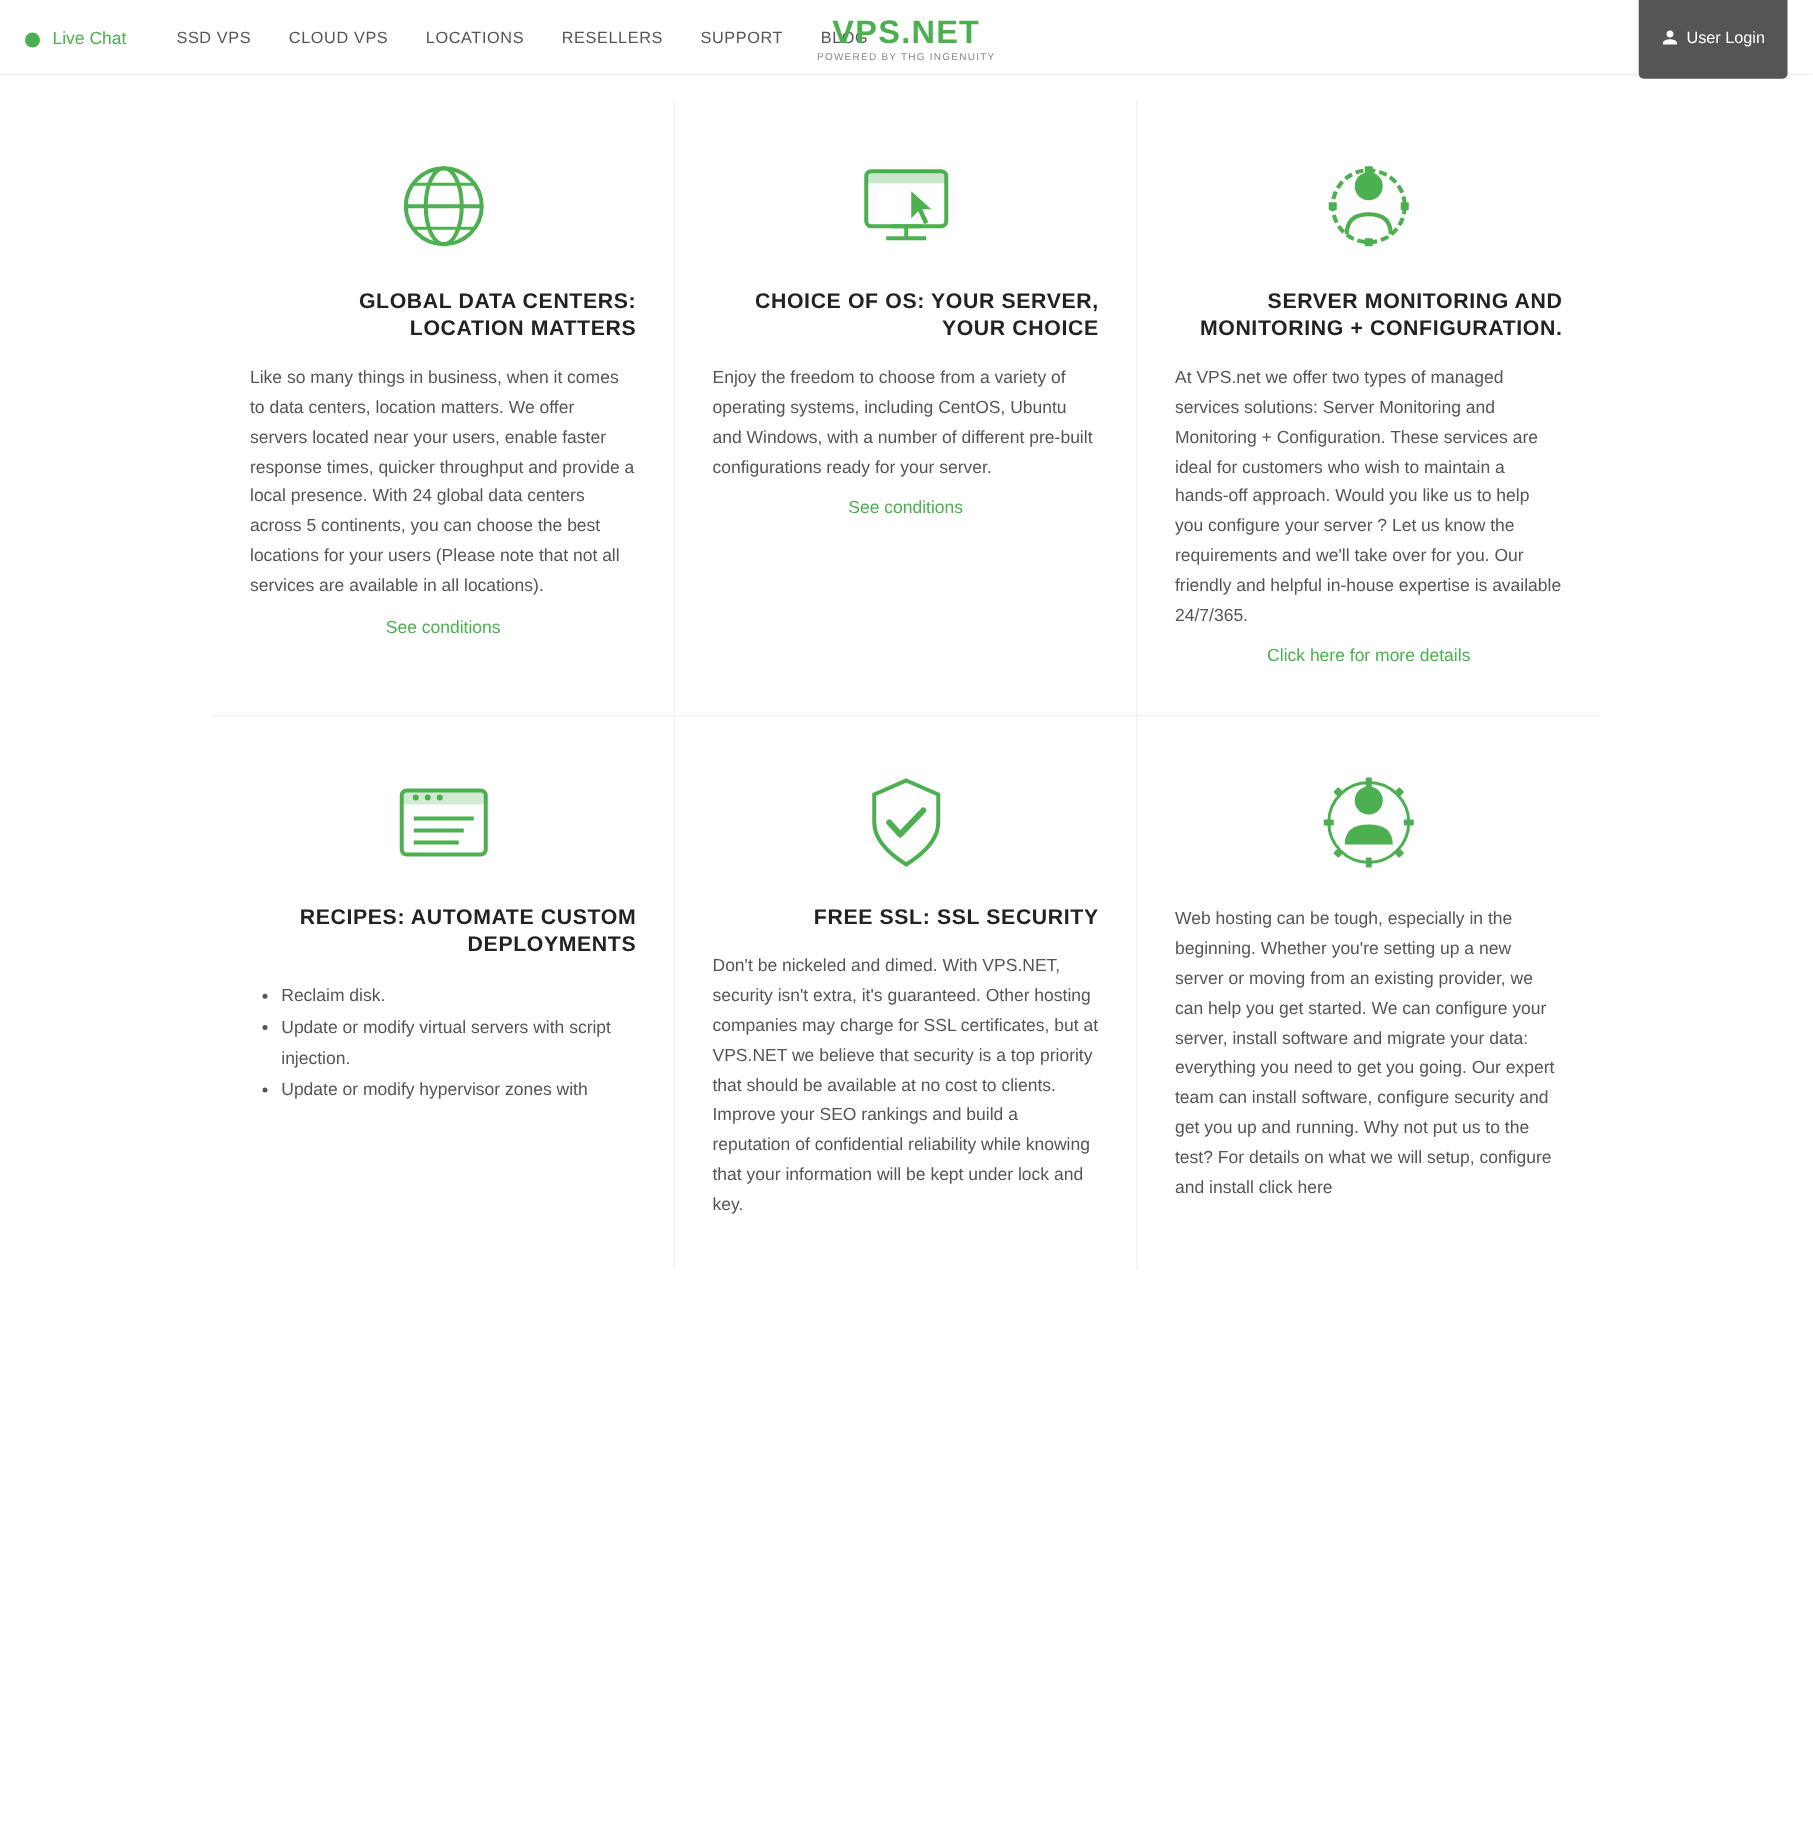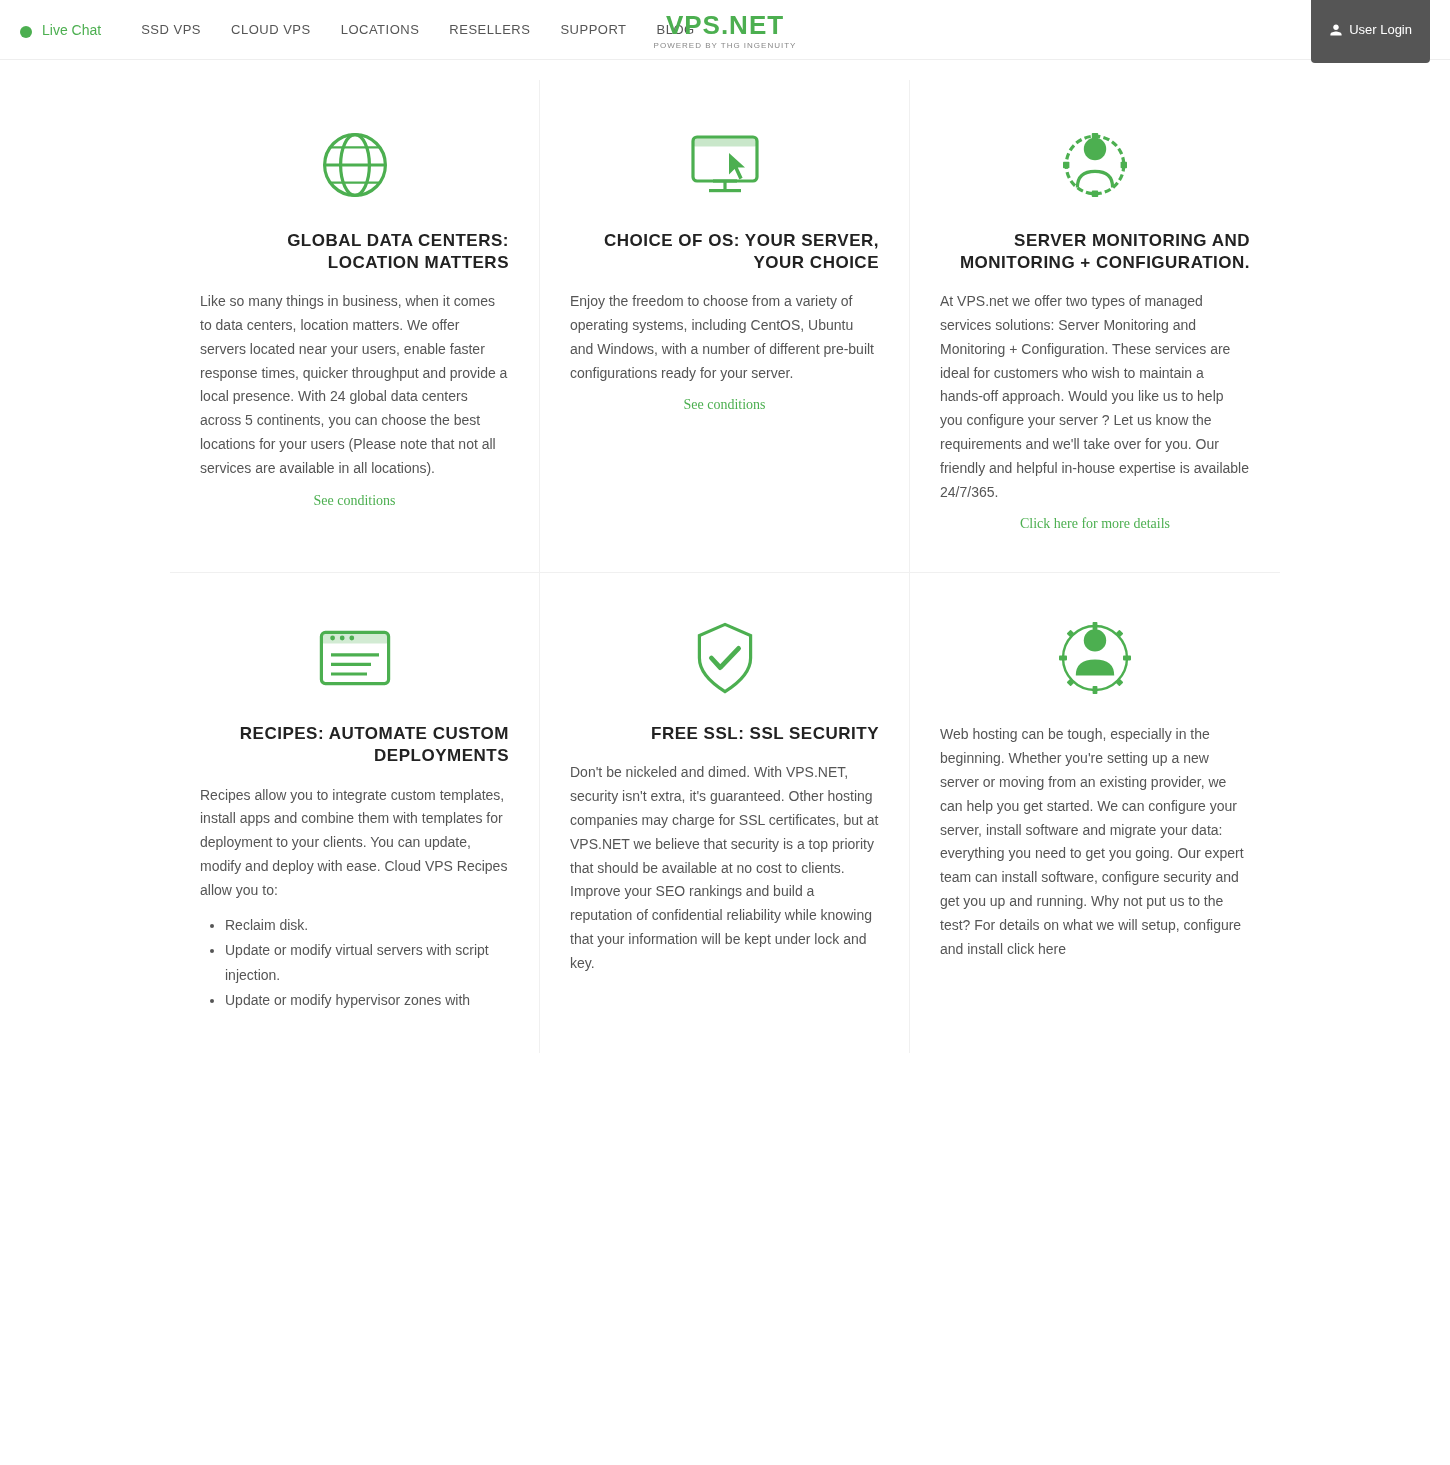--- a/index.html
+++ b/index.html
@@ -129,21 +129,20 @@
       line-height: 1.7;
       text-align: left;
     }
     .feature-link {
       display: block;
       margin-top: 12px;
       color: #4caf50;
       font-size: 14px;
       text-decoration: none;
       cursor: pointer;
-      font-family: Liberation Serif, serif;
     }
     .feature-list {
       text-align: left;
       margin-top: 10px;
       padding-left: 10px;
     }
     .feature-list li {
       font-size: 14px;
       color: #555;
       line-height: 1.8;
@@ -251,21 +250,20 @@
           <circle cx="22" cy="25" r="3" fill="#4caf50"></circle>
           <circle cx="34" cy="25" r="3" fill="#4caf50"></circle>
           <circle cx="46" cy="25" r="3" fill="#4caf50"></circle>
 
           <line x1="20" y1="46" x2="80" y2="46" stroke="#4caf50" stroke-width="4"></line>
           <line x1="20" y1="58" x2="70" y2="58" stroke="#4caf50" stroke-width="4"></line>
           <line x1="20" y1="70" x2="65" y2="70" stroke="#4caf50" stroke-width="4"></line>
         </svg>
       </div>
       <h2 class="feature-title">RECIPES: AUTOMATE CUSTOM DEPLOYMENTS</h2>
-      <p class="feature-desc">Recipes allow you to integrate custom templates, install apps and combine them with templates for deployment to your clients. You can update, modify and deploy with ease. Cloud VPS Recipes allow you to:</p>
       <ul class="feature-list">
         <li>Reclaim disk.</li>
         <li>Update or modify virtual servers with script injection.</li>
         <li>Update or modify hypervisor zones with</li>
       </ul>
     </div>
 
     <div class="feature-cell row-divider">
       <div class="feature-icon">
         <svg viewBox="0 0 100 100" fill="none" xmlns="http://www.w3.org/2000/svg">

